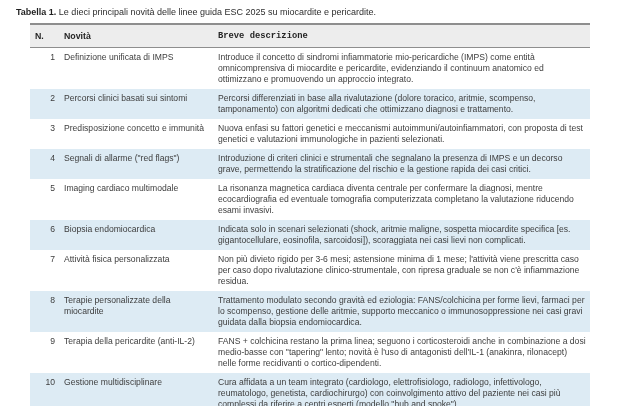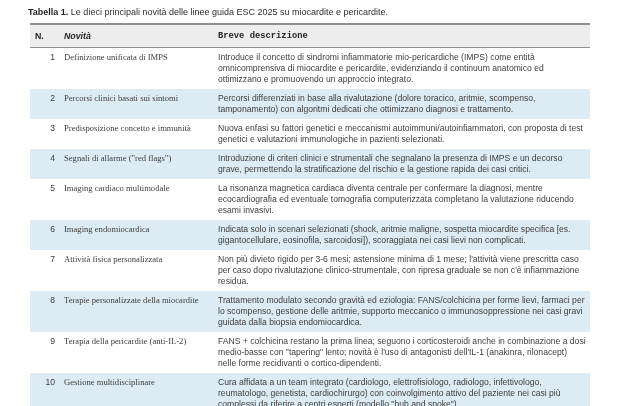--- a/index.html
+++ b/index.html
@@ -12,21 +12,21 @@
     font-family: "Liberation Sans", sans-serif;
     -webkit-font-smoothing: antialiased;
   }
   .page {
     position: relative;
     width: 619px;
     height: 406px;
     background: #ffffff;
   }
   .caption {
-    margin: 7px 0 5px 28px;
+    margin: 7px 0 5px 16px;
     font-size: 9px;
     line-height: 11px;
     color: #2e2e2e;
   }
   .caption b { font-weight: bold; color: #1f1f1f; }
   table.novita {
     margin-left: 30px;
     width: 560px;
     border-collapse: collapse;
     table-layout: fixed;
@@ -36,35 +36,35 @@
     border-top: 2px solid #8e8e8e;
     border-bottom: 1px solid #8e8e8e;
     font-size: 8.8px;
     font-weight: bold;
     color: #262626;
     text-align: left;
     padding: 6px 4px 6px 0;
     vertical-align: middle;
   }
   table.novita th.col-n { width: 25px; padding-left: 5px; }
-  table.novita th.col-novita { width: 150px; font-style: italic; }
+  table.novita th.col-novita { width: 150px; }
   table.novita th.col-desc { width: auto; font-family: Liberation Mono, monospace; }
   table.novita td {
     font-size: 8.6px;
     line-height: 11px;
     color: #3d3d3d;
     vertical-align: top;
     padding: 4px 4px 4px 0;
   }
   table.novita td.n {
     text-align: right;
     padding-right: 9px;
     color: #3d3d3d;
   }
-  table.novita td.novita-cell { padding-right: 10px; font-family: Liberation Serif, serif; }
+  table.novita td.novita-cell { padding-right: 10px; }
   table.novita tr.stripe td { background: #ddebf4; }
   table.novita tbody { border-bottom: 1.5px solid #8e8e8e; }
 </style>
 </head>
 <body>
 
 <div class="page">
 
   <p class="caption"><b>Tabella 1.</b><span> Le dieci principali novità delle linee guida ESC 2025 su miocardite e pericardite.</span></p>
 
@@ -97,21 +97,21 @@
       <td class="novita-cell">Segnali di allarme ("red flags")</td>
       <td class="desc-cell">Introduzione di criteri clinici e strumentali che segnalano la presenza di IMPS e un decorso grave, permettendo la stratificazione del rischio e la gestione rapida dei casi critici.</td>
     </tr>
         <tr>
       <td class="n">5</td>
       <td class="novita-cell">Imaging cardiaco multimodale</td>
       <td class="desc-cell">La risonanza magnetica cardiaca diventa centrale per confermare la diagnosi, mentre ecocardiografia ed eventuale tomografia computerizzata completano la valutazione riducendo esami invasivi.</td>
     </tr>
         <tr class="stripe">
       <td class="n">6</td>
-      <td class="novita-cell">Imaging endomiocardica</td>
+      <td class="novita-cell">Biopsia endomiocardica</td>
       <td class="desc-cell">Indicata solo in scenari selezionati (shock, aritmie maligne, sospetta miocardite specifica [es. gigantocellulare, eosinofila, sarcoidosi]), scoraggiata nei casi lievi non complicati.</td>
     </tr>
         <tr>
       <td class="n">7</td>
       <td class="novita-cell">Attività fisica personalizzata</td>
       <td class="desc-cell">Non più divieto rigido per 3-6 mesi; astensione minima di 1 mese; l'attività viene prescritta caso per caso dopo rivalutazione clinico-strumentale, con ripresa graduale se non c'è infiammazione residua.</td>
     </tr>
         <tr class="stripe">
       <td class="n">8</td>
       <td class="novita-cell">Terapie personalizzate della miocardite</td>

